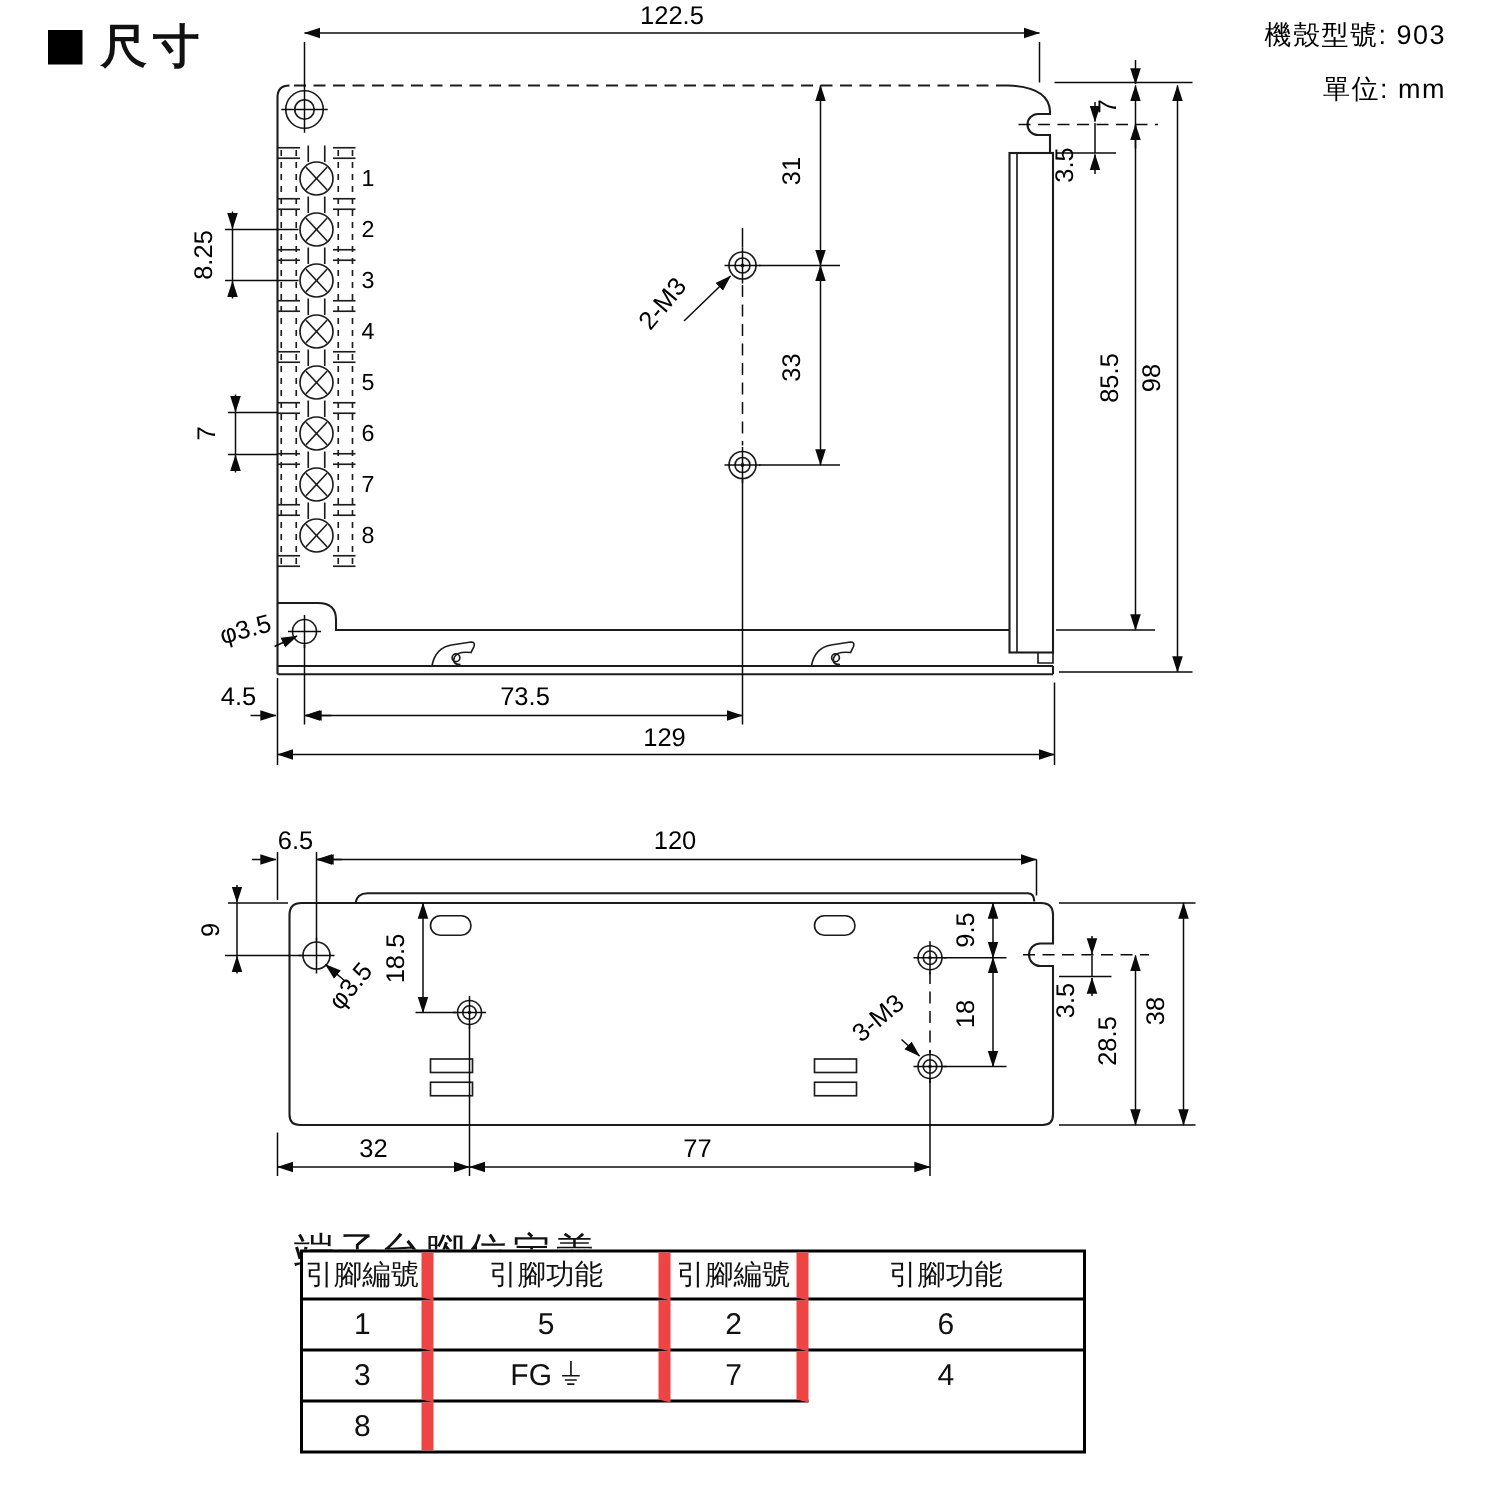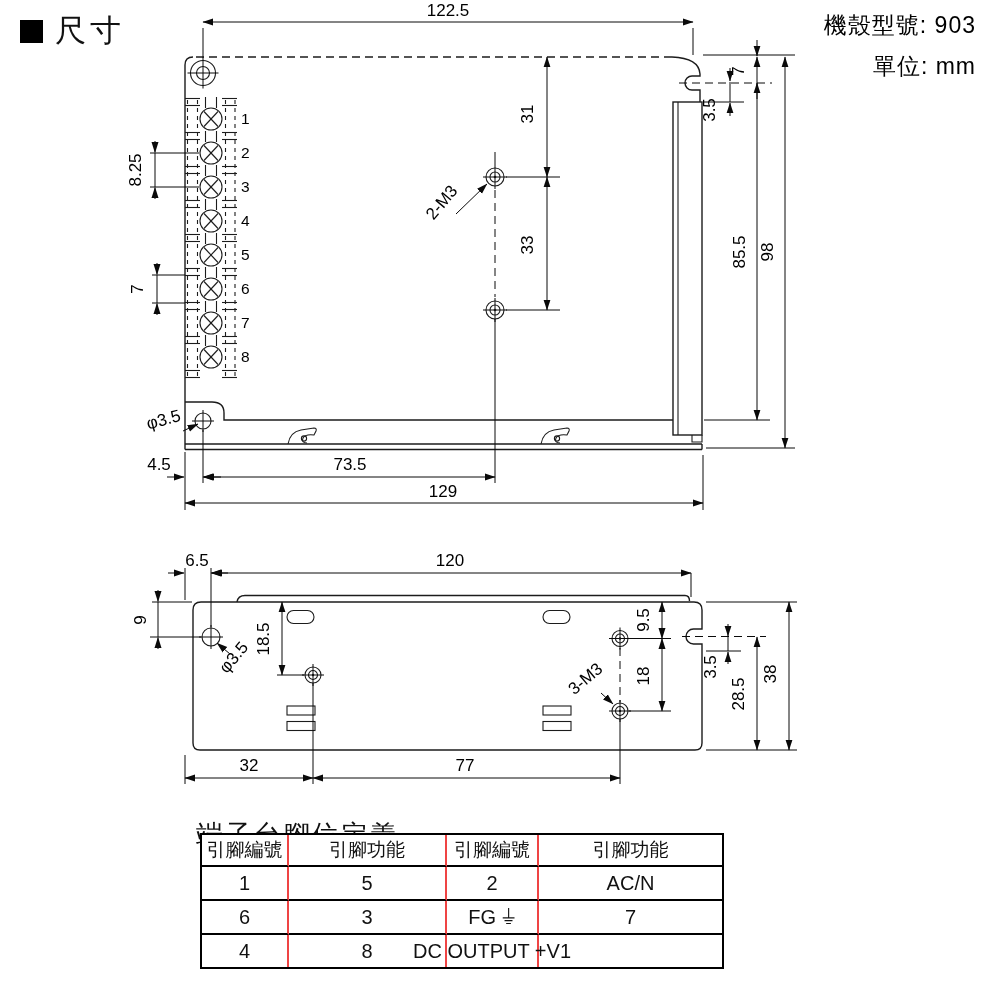--- a/index.html
+++ b/index.html
@@ -1,35 +1,35 @@
 <!DOCTYPE html>
 <html><head>
 <meta charset="utf-8">
 <style>
   html,body{margin:0;padding:0;}
   body{width:1000px;height:1000px;background:#ffffff;position:relative;overflow:hidden;
        font-family:"Liberation Sans","DejaVu Sans",sans-serif;color:#111;}
-  .hdr-left{position:absolute;left:20px;top:10px;display:flex;align-items:center;gap:12px;}
+  .hdr-left{position:absolute;left:32px;top:10px;display:flex;align-items:center;gap:12px;font-weight:bold;}
   .sq{width:23px;height:23px;background:#000;}
   .hdr-title{font-size:31px;letter-spacing:4px;color:#111;}
-  .hdr-right{position:absolute;right:24px;top:14px;text-align:right;font-size:23px;line-height:1.0;color:#000;}
+  .hdr-right{position:absolute;right:36px;top:14px;text-align:right;font-size:18px;line-height:1.0;color:#000;}
   .hdr-right .model{margin-bottom:18px;letter-spacing:1px;}
   .hdr-right .unit{letter-spacing:1px;}
   svg{position:absolute;left:0;top:0;}
   .geo{stroke:#1c1c1c;stroke-width:1.4;fill:none;}
   .geo2{stroke:#1c1c1c;stroke-width:1.1;fill:none;}
   .dim{stroke:#0a0a0a;stroke-width:1;fill:none;}
   .dash{stroke-dasharray:8 5;}
   .dash2{stroke-dasharray:4 4;}
   text.d{font-family:"Liberation Sans","DejaVu Sans",sans-serif;font-size:17px;fill:#000;}
   text.p{font-family:"Liberation Sans","DejaVu Sans",sans-serif;font-size:15.5px;fill:#000;}
   .tbl-title{position:absolute;left:196px;top:790px;font-size:27px;letter-spacing:2px;color:#111;margin-top:27px;}
   .tbl{position:absolute;left:200px;top:833px;display:grid;
        grid-template-columns:87px 158px 92px 183px;border:2px solid #000;background:#fff;}
-  .tbl .c{border-right:2px solid #ef4444;border-bottom:2px solid #000;display:flex;
+  .tbl .c{border-right:8px solid #ef4444;border-bottom:2px solid #000;display:flex;
           align-items:center;justify-content:center;font-size:20px;height:32px;
           font-family:"Liberation Sans","DejaVu Sans",sans-serif;white-space:nowrap;}
   .tbl .h{height:30px;font-size:19px;}
   .tbl .c:nth-child(4n){border-right:none;}
   .tbl .c.last{border-bottom:none;}
 </style>
 </head>
 <body>
 
 <div class="hdr-left">
@@ -295,23 +295,21 @@
 <div class="tbl">
   <div class="c h">引腳編號</div>
   <div class="c h">引腳功能</div>
   <div class="c h">引腳編號</div>
   <div class="c h">引腳功能</div>
 
   <div class="c">1</div>
   <div class="c">5</div>
 
   <div class="c">2</div>
-  <div class="c">AC/N</div>
   <div class="c">6</div>
 
   <div class="c">3</div>
   <div class="c">FG ⏚</div>
   <div class="c">7</div>
 
   <div class="c last">4</div>
   <div class="c last">8</div>
-  <div class="c last">DC OUTPUT +V1</div>
 </div>
 
 </body></html>

